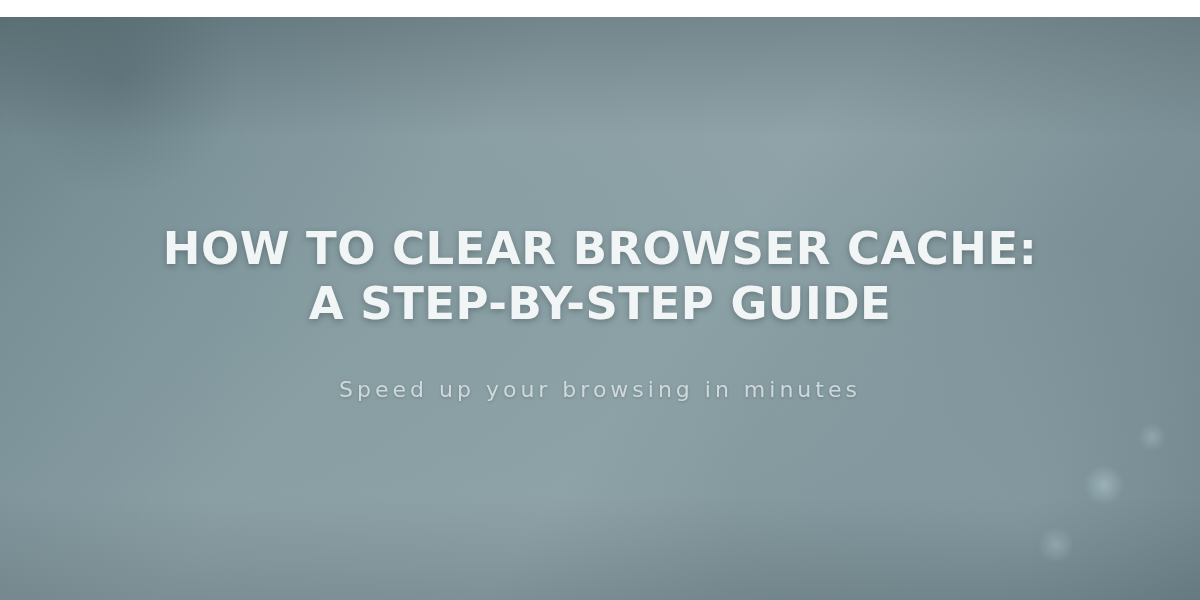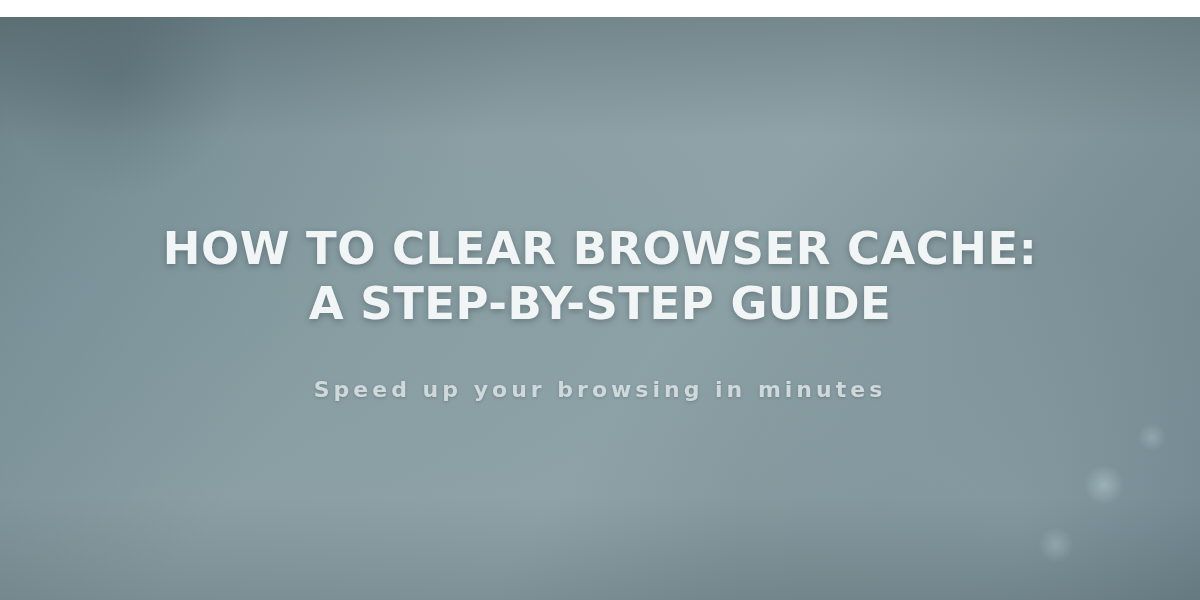--- a/index.html
+++ b/index.html
@@ -55,21 +55,21 @@
       text-transform: uppercase;
       line-height: 1.22;
       max-width: 920px;
       text-shadow: 0 2px 6px rgba(30,45,50,0.35);
       margin-top: -10px;
     }
     .subtitle {
       position: relative;
       margin-top: 46px;
       font-size: 22px;
-      font-weight: 700;
+      font-weight: 400;
       color: #cfd8da;
       text-align: center;
       letter-spacing: 4px;
       text-shadow: 0 1px 3px rgba(30,45,50,0.25);
     }
   </style>
 </head>
 <body>
 
 <div class="hero">

